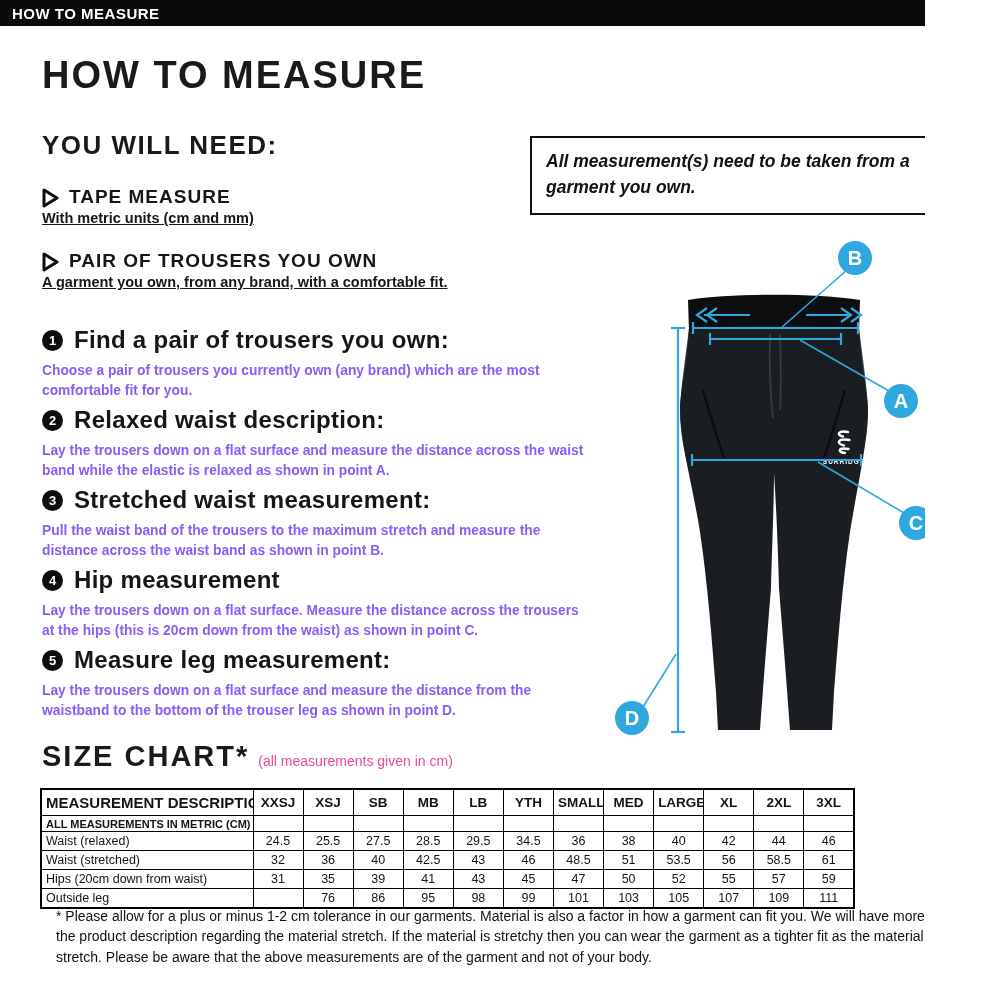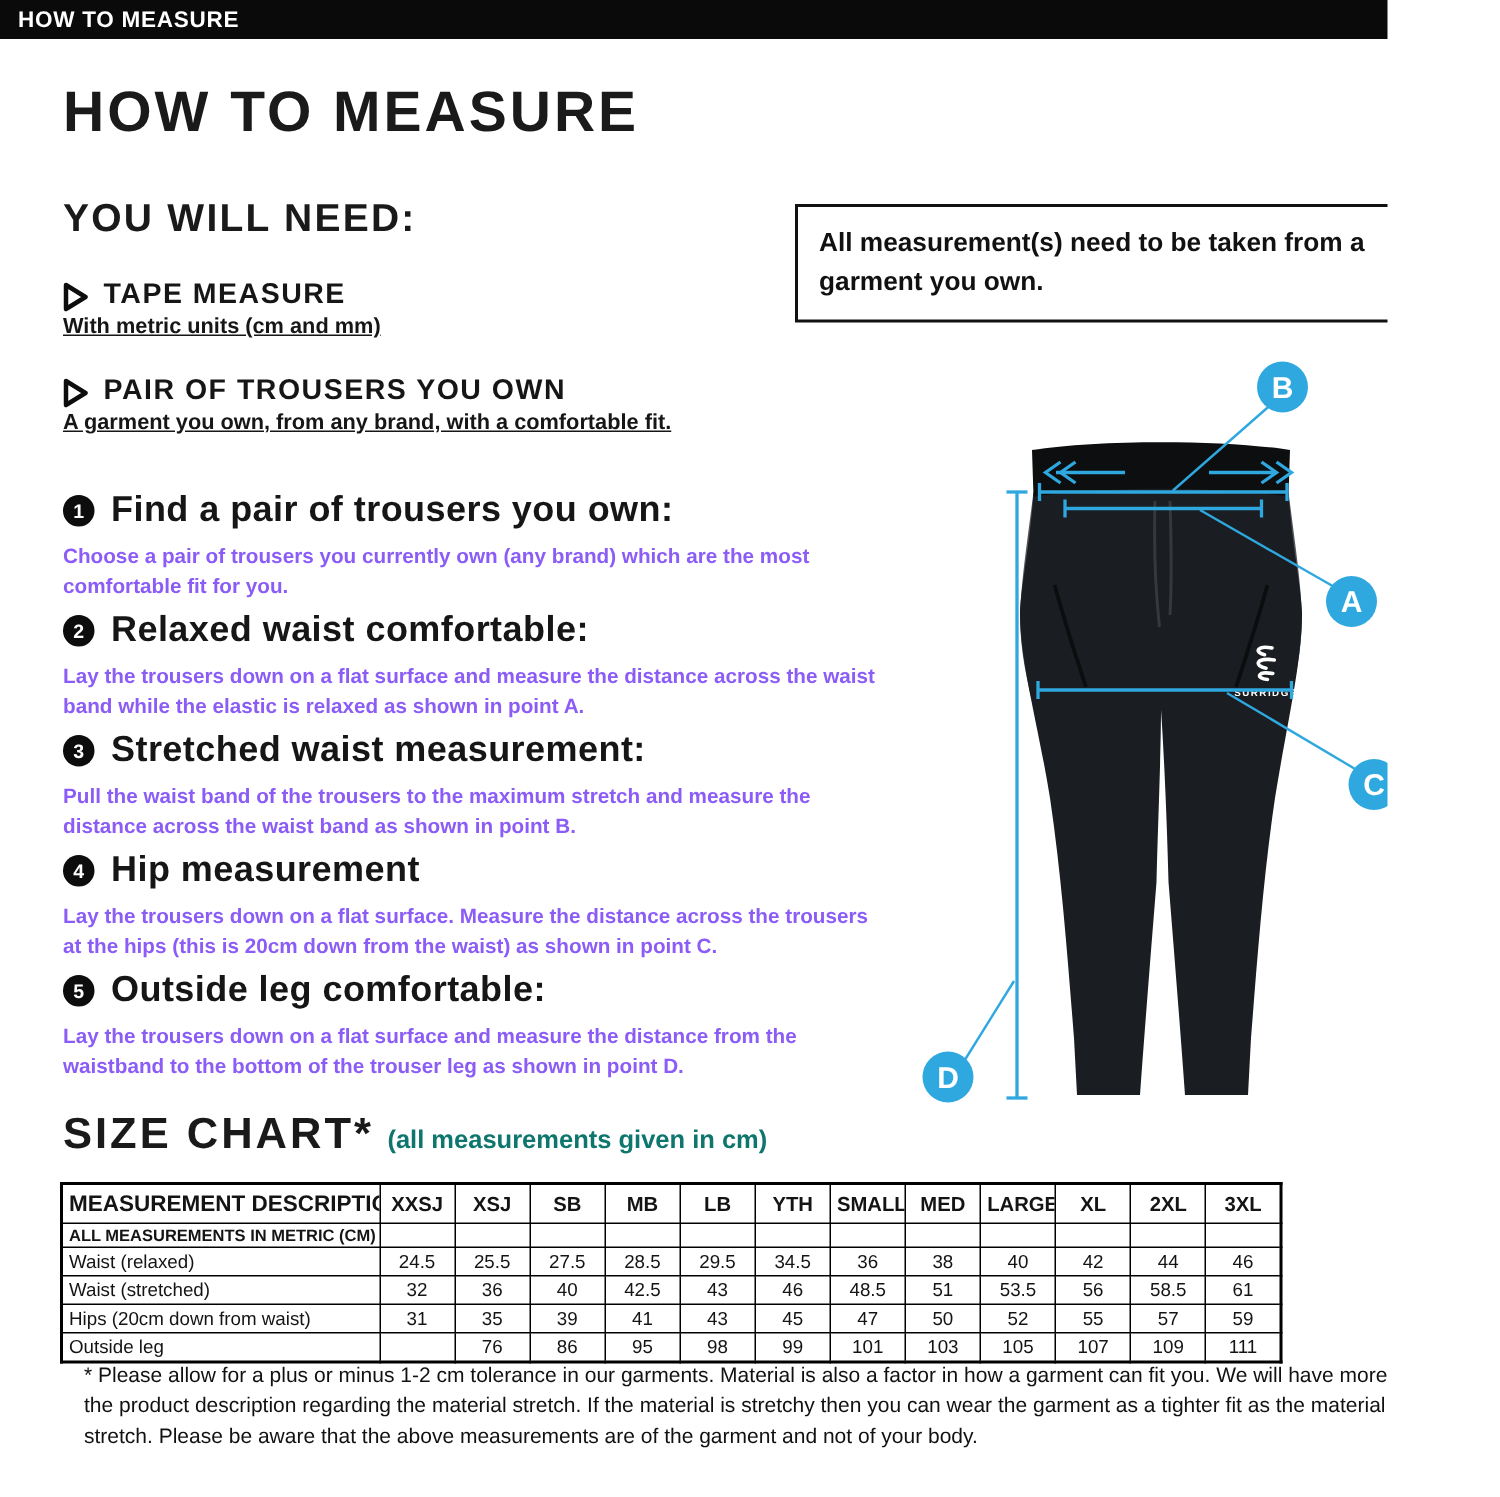--- a/index.html
+++ b/index.html
@@ -10,21 +10,21 @@
   .topbar{position:absolute;left:0;top:0;width:1000px;height:26px;background:#0a0a0a;display:flex;align-items:center;justify-content:space-between;}
   .topbar-title{color:#fff;font-size:15px;font-weight:800;letter-spacing:.5px;padding-left:12px;}
   .brand{display:flex;flex-direction:column;align-items:center;padding-right:16px;line-height:1;}
   .brand-name{color:#fff;font-size:4.5px;font-weight:700;letter-spacing:1px;margin-top:1px;}
 
   
   .h1{position:absolute;left:42px;top:54px;font-size:38px;font-weight:800;letter-spacing:2px;color:#1a1a1a;margin:0;}
   .h2-need{position:absolute;left:42px;top:130px;font-size:26px;font-weight:800;letter-spacing:1.5px;color:#1a1a1a;margin:0;}
 
   
-  .notice{position:absolute;left:530px;top:136px;width:404px;border:2.5px solid #111;padding:10px 14px 12px 14px;font-size:17.5px;font-weight:700;line-height:1.5;color:#111;}
+  .notice{position:absolute;left:530px;top:136px;width:404px;border:2.5px solid #111;padding:10px 14px 12px 14px;font-size:17.5px;font-weight:700;line-height:1.5;color:#111;font-style:italic;}
 
   
   .need{position:absolute;left:42px;width:520px;}
   .need-head{display:flex;align-items:flex-end;gap:10px;}
   .need-title{font-size:19px;font-weight:800;letter-spacing:1px;color:#161616;}
   .need-desc{font-size:14.5px;font-weight:700;margin-top:2px;color:#161616;text-decoration:underline;}
   .need-1{top:186px;}
   .need-2{top:250px;}
 
   
@@ -34,21 +34,21 @@
   .step-title{font-size:24px;font-weight:800;letter-spacing:.3px;color:#161616;margin:2px;}
   .step-body{margin:5px 0 0 0;font-size:13.8px;font-weight:700;line-height:1.42;color:#8b5cf6;}
   .step-1{top:324px;} .step-2{top:404px;} .step-3{top:484px;} .step-4{top:564px;} .step-5{top:644px;}
 
   
   .figure{position:absolute;left:600px;top:240px;width:400px;height:520px;}
 
   
   .h2-size{position:absolute;left:42px;top:740px;margin:0;display:flex;align-items:baseline;gap:9px;}
   .h2-size .main{font-size:29px;font-weight:800;letter-spacing:2px;color:#1a1a1a;}
-  .h2-size .sub{font-size:17px;font-weight:700;color:#0f766e;}
+  .h2-size .sub{font-size:14px;font-weight:400;color:#ec4899;}
 
   table.size{position:absolute;left:40px;top:788px;width:815px;border-collapse:collapse;table-layout:fixed;border:2.5px solid #000;}
   table.size th,table.size td{border:1.5px solid #000;padding:0 4px;overflow:hidden;white-space:nowrap;}
   table.size col.desc{width:212px;}
   th.desc-h{font-size:15px;font-weight:800;text-align:left;padding-left:6px;height:25px;}
   th.size-h{font-size:13.5px;font-weight:800;text-align:center;height:25px;}
   td.metric{font-size:11px;font-weight:800;text-align:left;padding-left:6px;height:15px;}
   td.metric-empty{height:15px;}
   td.rowlabel{font-size:12.5px;font-weight:400;text-align:left;padding-left:6px;height:18px;}
   td.val{font-size:12.5px;font-weight:400;text-align:center;height:18px;}
@@ -102,21 +102,21 @@
     <div class="step-head">
       <span class="step-num">1</span>
       <h3 class="step-title">Find a pair of trousers you own:</h3>
     </div>
     <p class="step-body">Choose a pair of trousers you currently own (any brand) which are the most comfortable fit for you.</p>
   </section>
 
   <section class="step step-2">
     <div class="step-head">
       <span class="step-num">2</span>
-      <h3 class="step-title">Relaxed waist comfortable:</h3>
+      <h3 class="step-title">Relaxed waist description:</h3>
     </div>
     <p class="step-body">Lay the trousers down on a flat surface and measure the distance across the waist band while the elastic is relaxed as shown in point A.</p>
   </section>
 
   <section class="step step-3">
     <div class="step-head">
       <span class="step-num">3</span>
       <h3 class="step-title">Stretched waist measurement:</h3>
     </div>
     <p class="step-body">Pull the waist band of the trousers to the maximum stretch and measure the distance across the waist band as shown in point B.</p>
@@ -126,21 +126,21 @@
     <div class="step-head">
       <span class="step-num">4</span>
       <h3 class="step-title">Hip measurement</h3>
     </div>
     <p class="step-body">Lay the trousers down on a flat surface. Measure the distance across the trousers at the hips (this is 20cm down from the waist)  as shown in point C.</p>
   </section>
 
   <section class="step step-5">
     <div class="step-head">
       <span class="step-num">5</span>
-      <h3 class="step-title">Outside leg comfortable:</h3>
+      <h3 class="step-title">Measure leg measurement:</h3>
     </div>
     <p class="step-body">Lay the trousers down on a flat surface and measure the distance from the waistband to the bottom of the trouser  leg as shown in point D.</p>
   </section>
 
   <svg class="figure" viewBox="0 0 400 520">
 
     <g>
 
       <path d="M89,88 C85,120 81,145 80,170 C80,195 85,215 90,235 L110,232 C100,185 96,130 97,90 Z" fill="#53575c"></path>
       <path d="M259,88 C263,120 267,145 268,170 C268,195 263,215 258,235 L238,232 C248,185 252,130 251,90 Z" fill="#53575c"></path>

